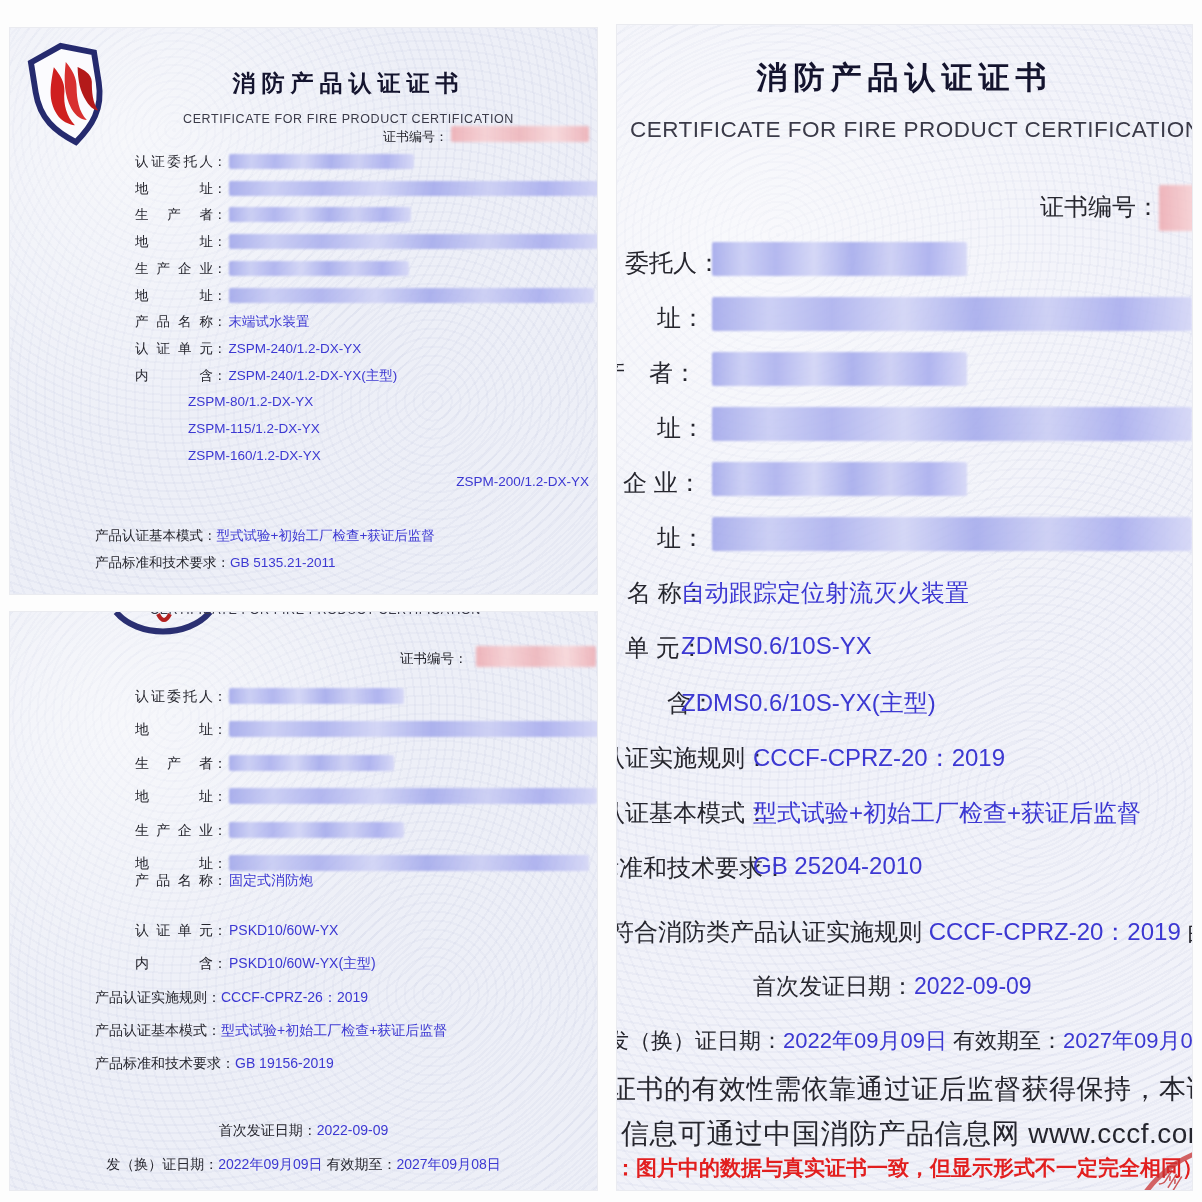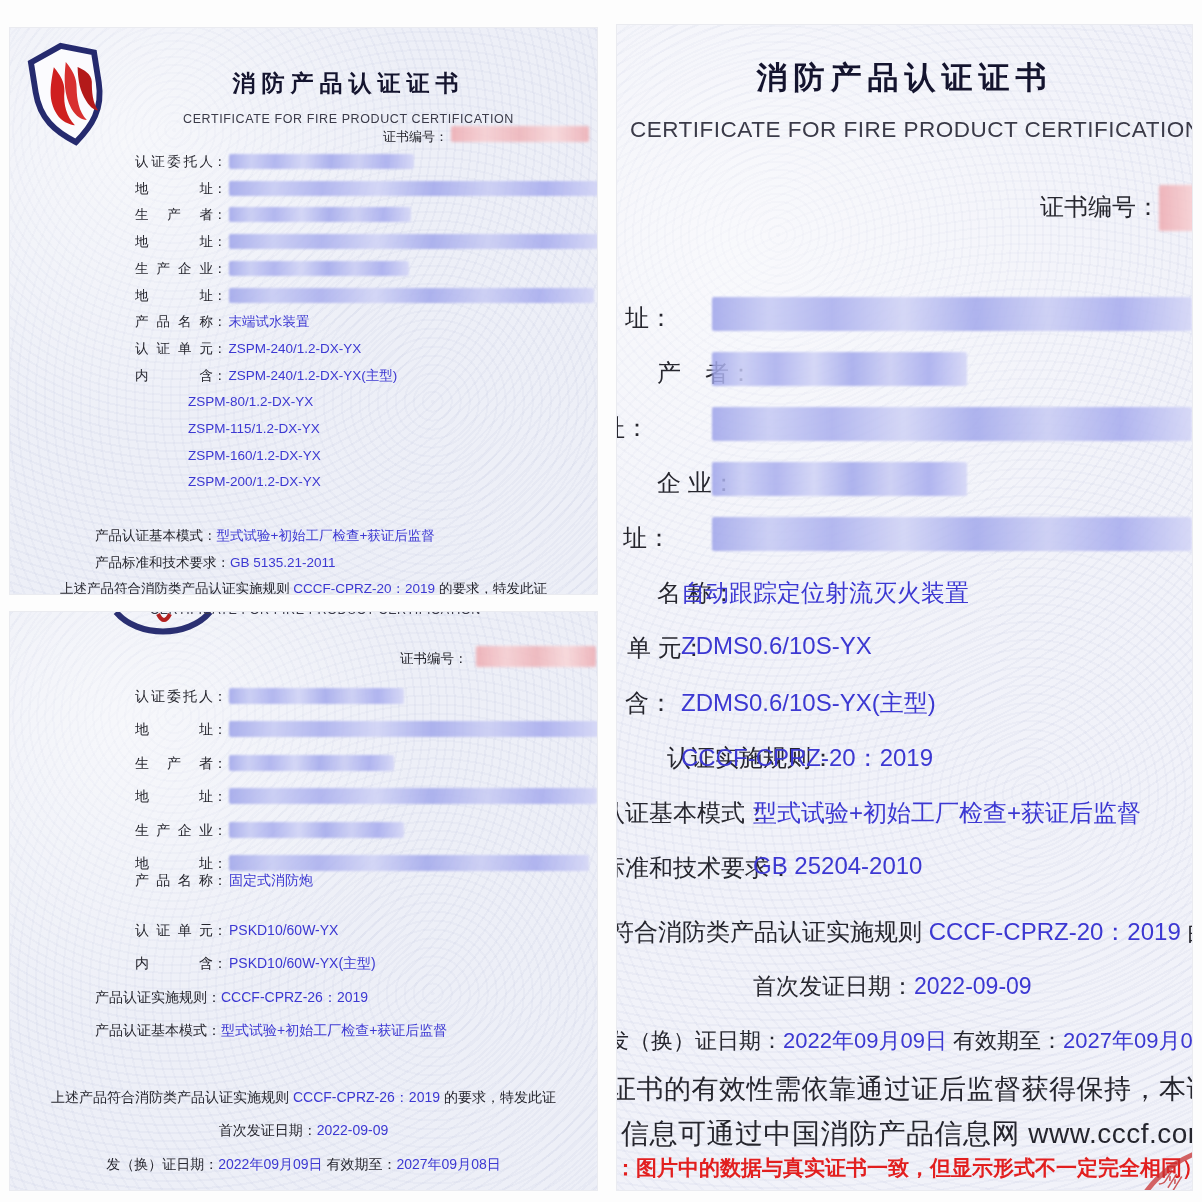--- a/index.html
+++ b/index.html
@@ -90,24 +90,23 @@
         <div class="crow" style="top: 179.4px;"><span class="jlab">生产者</span><span class="colon">：</span><span class="bar" style="width: 182px;"></span></div>
         <div class="crow" style="top: 206.1px;"><span class="jlab">地址</span><span class="colon">：</span><span class="bar" style="width: 370px;"></span></div>
         <div class="crow" style="top: 232.8px;"><span class="jlab">生产企业</span><span class="colon">：</span><span class="bar" style="width: 180px;"></span></div>
         <div class="crow" style="top: 259.5px;"><span class="jlab">地址</span><span class="colon">：</span><span class="bar" style="width: 365px;"></span></div>
         <div class="crow" style="top: 286.2px;"><span class="jlab">产品名称</span><span class="colon">：</span><span class="t-b">末端试水装置</span></div>
         <div class="crow" style="top: 312.9px;"><span class="jlab">认证单元</span><span class="colon">：</span><span class="t-b">ZSPM-240/1.2-DX-YX</span></div>
         <div class="crow" style="top: 339.6px;"><span class="jlab">内含</span><span class="colon">：</span><span class="t-b">ZSPM-240/1.2-DX-YX(主型)</span></div>
         <div class="crow" style="top: 366.3px;"><span class="spacer"></span><span class="t-b">ZSPM-80/1.2-DX-YX</span></div>
         <div class="crow" style="top: 393px;"><span class="spacer"></span><span class="t-b">ZSPM-115/1.2-DX-YX</span></div>
         <div class="crow" style="top: 419.7px;"><span class="spacer"></span><span class="t-b">ZSPM-160/1.2-DX-YX</span></div>
-        <div class="crow" style="top: 446.4px;"><span class="spacer"></span><span class="t-b">ZSPM-200/1.2-DX-YX</span></div>
+        <div class="crow" style="top: 446.4px; text-align: right;"><span class="spacer"></span><span class="t-b">ZSPM-200/1.2-DX-YX</span></div>
         <div class="crow" style="top: 499.8px;"><span class="lab">产品认证基本模式：</span><span class="t-b">型式试验+初始工厂检查+获证后监督</span></div>
         <div class="crow" style="top: 526.5px;"><span class="lab">产品标准和技术要求：</span><span class="t-b">GB 5135.21-2011</span></div>
-        <div class="crow center" style="top: 553.2px;"><span class="t-k">上述产品符合消防类产品认证实施规则 </span><span class="t-b">CCCF-CPRZ-20：2019</span><span class="t-k"> 的要求，特发此证</span></div>
       </div>
   </div>
 
   <div class="paper c2" id="p2" style="left:10px;top:612px;width:587px;height:578px;">
     <span class="arc-svg" style="left:98px;top:0;">
       <svg width="110" height="30" viewBox="0 0 110 30">
         <path d="M8 0 C30 26 80 26 102 0" fill="none" stroke="#2a2f72" stroke-width="6"></path>
         <path d="M50 2 C54 10 58 10 62 2" fill="none" stroke="#b32020" stroke-width="4"></path>
       </svg>
     </span>
@@ -119,33 +118,37 @@
         <div class="crow" style="top: 109.4px;"><span class="jlab">地址</span><span class="colon">：</span><span class="bar" style="width: 370px;"></span></div>
         <div class="crow" style="top: 142.8px;"><span class="jlab">生产者</span><span class="colon">：</span><span class="bar" style="width: 165px;"></span></div>
         <div class="crow" style="top: 176.2px;"><span class="jlab">地址</span><span class="colon">：</span><span class="bar" style="width: 368px;"></span></div>
         <div class="crow" style="top: 209.6px;"><span class="jlab">生产企业</span><span class="colon">：</span><span class="bar" style="width: 175px;"></span></div>
         <div class="crow" style="top: 243px;"><span class="jlab">地址</span><span class="colon">：</span><span class="bar" style="width: 360px;"></span></div>
         <div class="crow" style="top: 260px;"><span class="jlab">产品名称</span><span class="colon">：</span><span class="t-b">固定式消防炮</span></div>
         <div class="crow" style="top: 309.8px;"><span class="jlab">认证单元</span><span class="colon">：</span><span class="t-b">PSKD10/60W-YX</span></div>
         <div class="crow" style="top: 343.2px;"><span class="jlab">内含</span><span class="colon">：</span><span class="t-b">PSKD10/60W-YX(主型)</span></div>
         <div class="crow" style="top: 376.6px;"><span class="lab">产品认证实施规则：</span><span class="t-b">CCCF-CPRZ-26：2019</span></div>
         <div class="crow" style="top: 410px;"><span class="lab">产品认证基本模式：</span><span class="t-b">型式试验+初始工厂检查+获证后监督</span></div>
-        <div class="crow center" style="top: 476.8px;"><span class="t-k">上述产品符合消防类产品认证实施规则 </span><span class="t-b">CCCF-CPRZ-26：2019</span><span class="t-k"> 的要求，特发此证</span></div>
+        <div class="crow" style="top: 443.4px;"><span class="lab">产品标准和技术要求：</span><span class="t-b">GB 19156-2019</span></div>
         <div class="crow center" style="top: 510.2px;"><span class="t-k">首次发证日期：</span><span class="t-b">2022-09-09</span></div>
         <div class="crow center" style="top: 543.6px;"><span class="t-k">发（换）证日期：</span><span class="t-b">2022年09月09日</span><span class="t-k"> 有效期至：</span><span class="t-b">2027年09月08日</span></div>
       </div>
   </div>
 
   <div class="paper" id="p3" style="left:617px;top:25px;width:575px;height:1165px;background-color:#f1f2f9;">
     <div class="rtitle">消防产品认证证书</div>
     <div class="rsub">CERTIFICATE FOR FIRE PRODUCT CERTIFICATION</div>
     <span class="rline" style="left:423px;top:168px;font-size:24px;">证书编号：</span>
     <span class="pinkbar" style="left:542px;top:160px;width:130px;height:46px;"></span>
 
     <div id="rrows">
+        <div class="rrow" style="top: 222px;">
+          <span class="lab">委托人：</span>
+          <span class="bar" style="width: 255px;"></span>
+        </div>
         <div class="rrow" style="top: 277px;">
           <span class="lab">址：</span>
           <span class="bar" style="width: 480px;"></span>
         </div>
         <div class="rrow" style="top: 332px;">
           <span class="lab">产　者：</span>
           <span class="bar" style="width: 255px;"></span>
         </div>
         <div class="rrow" style="top: 387px;">
           <span class="lab">址：</span>

